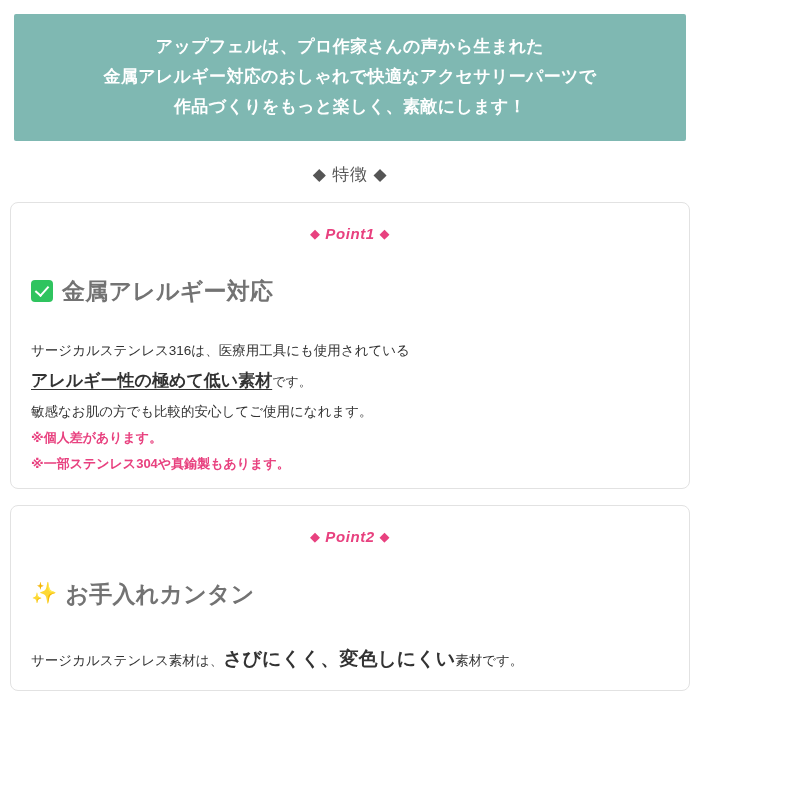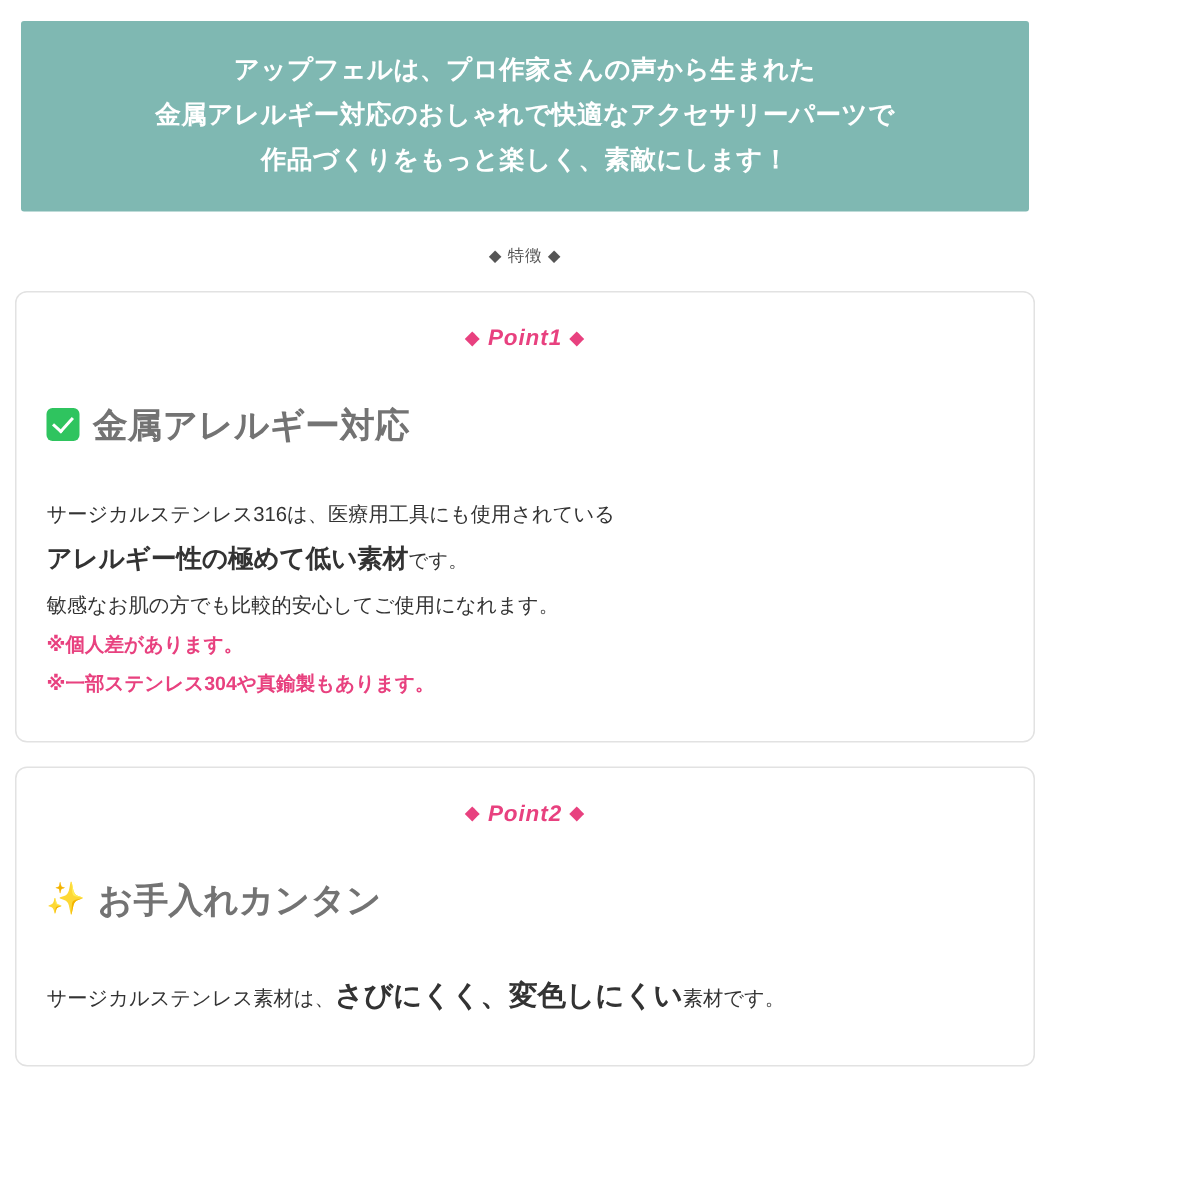--- a/index.html
+++ b/index.html
@@ -39,34 +39,34 @@
   
   .section-title {
     text-align: center;
     font-size: 15px;
     font-weight: bold;
     color: #333333;
     margin-top: 26px;
   }
   .section-sub {
     text-align: center;
-    font-size: 11px;
+    font-size: 17px;
     color: #555555;
     margin-top: 22px;
     margin-bottom: 16px;
     letter-spacing: 0.05em;
   }
 
   
   .card {
     margin: 0 10px 16px 10px;
     border: 1px solid #e2e2e2;
     border-radius: 8px;
     background: #ffffff;
-    padding: 22px 20px 26px 20px;
+    padding: 22px 20px 12px 20px;
     box-sizing: border-box;
   }
   .point-label {
     text-align: center;
     color: #e8417f;
     font-weight: bold;
     font-style: italic;
     font-size: 15px;
     letter-spacing: 0.04em;
   }
@@ -118,20 +118,21 @@
     font-size: 13.5px;
     line-height: 2.0;
     color: #333333;
   }
   .line.big {
     font-size: 17px;
     font-weight: bold;
     line-height: 2.0;
   }
   .line .ul {
+    text-decoration: underline;
     text-underline-offset: 3px;
     margin-top: 22px;
   }
   .note {
     color: #e8417f;
     font-size: 13px;
     font-weight: bold;
     line-height: 1.95;
   }
   .tail {

